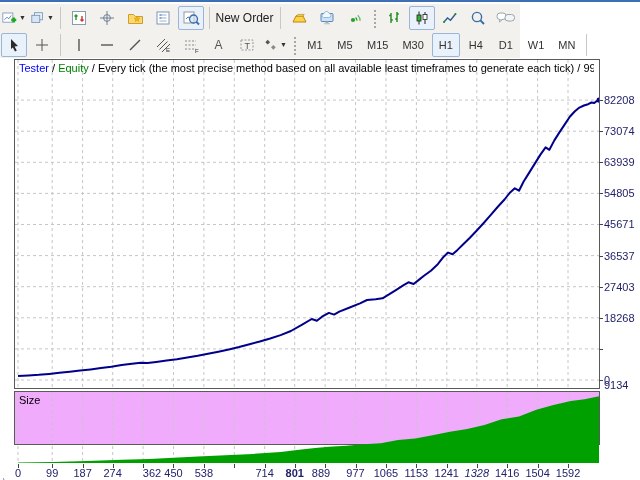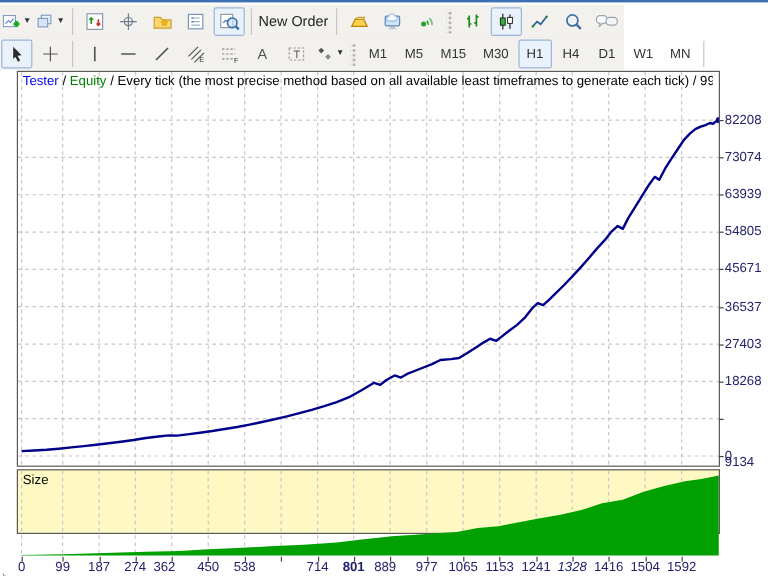--- a/index.html
+++ b/index.html
@@ -33,21 +33,21 @@
   .tf{font-size:11px;color:#333;padding:0 5px;min-width:28px;}
   svg.ic{display:block;}
   
   #workspace{position:absolute;left:0;top:56px;width:640px;height:424px;background:#fff;}
   #main-chart{
     position:absolute;left:14px;top:1px;width:586px;height:330px;
     border:1px solid #5a5a5a;background:#fff;box-sizing:border-box;
   }
   #size-chart{
     position:absolute;left:14px;top:333px;width:586px;height:54px;
-    border:1px solid #5a5a5a;background:#fef9c3;box-sizing:border-box;
+    border:1px solid #5a5a5a;background:#f0abfc;box-sizing:border-box;
   }
   #legend{
     position:absolute;left:4px;top:2px;font-size:11px;color:#000;
     white-space:nowrap;max-width:575px;overflow:hidden;
   }
   #legend .bal{color:#0000ff;}
   #legend .eq{color:#008000;}
   #legend .sl{color:#000;}
   #size-label{position:absolute;left:4px;top:2px;font-size:11px;color:#000;}
   .ylab{
@@ -368,21 +368,21 @@
       </div>
     <div id="xlabels">
         <div class="xlab" style="left: 18px;">0</div>
         <div class="xtick" style="left: 18px;"></div>
         <div class="xlab" style="left: 52.2045px;">99</div>
         <div class="xtick" style="left: 52.2045px;"></div>
         <div class="xlab" style="left: 82.6085px;">187</div>
         <div class="xtick" style="left: 82.6085px;"></div>
         <div class="xlab" style="left: 112.667px;">274</div>
         <div class="xtick" style="left: 112.667px;"></div>
-        <div class="xlab" style="left: 137px;">362</div>
+        <div class="xlab" style="left: 152px;">362</div>
         <div class="xtick" style="left: 143.071px;"></div>
         <div class="xlab" style="left: 173.475px;">450</div>
         <div class="xtick" style="left: 173.475px;"></div>
         <div class="xlab" style="left: 203.879px;">538</div>
         <div class="xtick" style="left: 203.879px;"></div>
         <div class="xlab" style="left: 234.283px; margin-top: 47px;">626</div>
         <div class="xtick" style="left: 234.283px;"></div>
         <div class="xlab" style="left: 264.687px;">714</div>
         <div class="xtick" style="left: 264.687px;"></div>
         <div class="xlab" style="left: 294.745px; font-weight: bold;">801</div>

